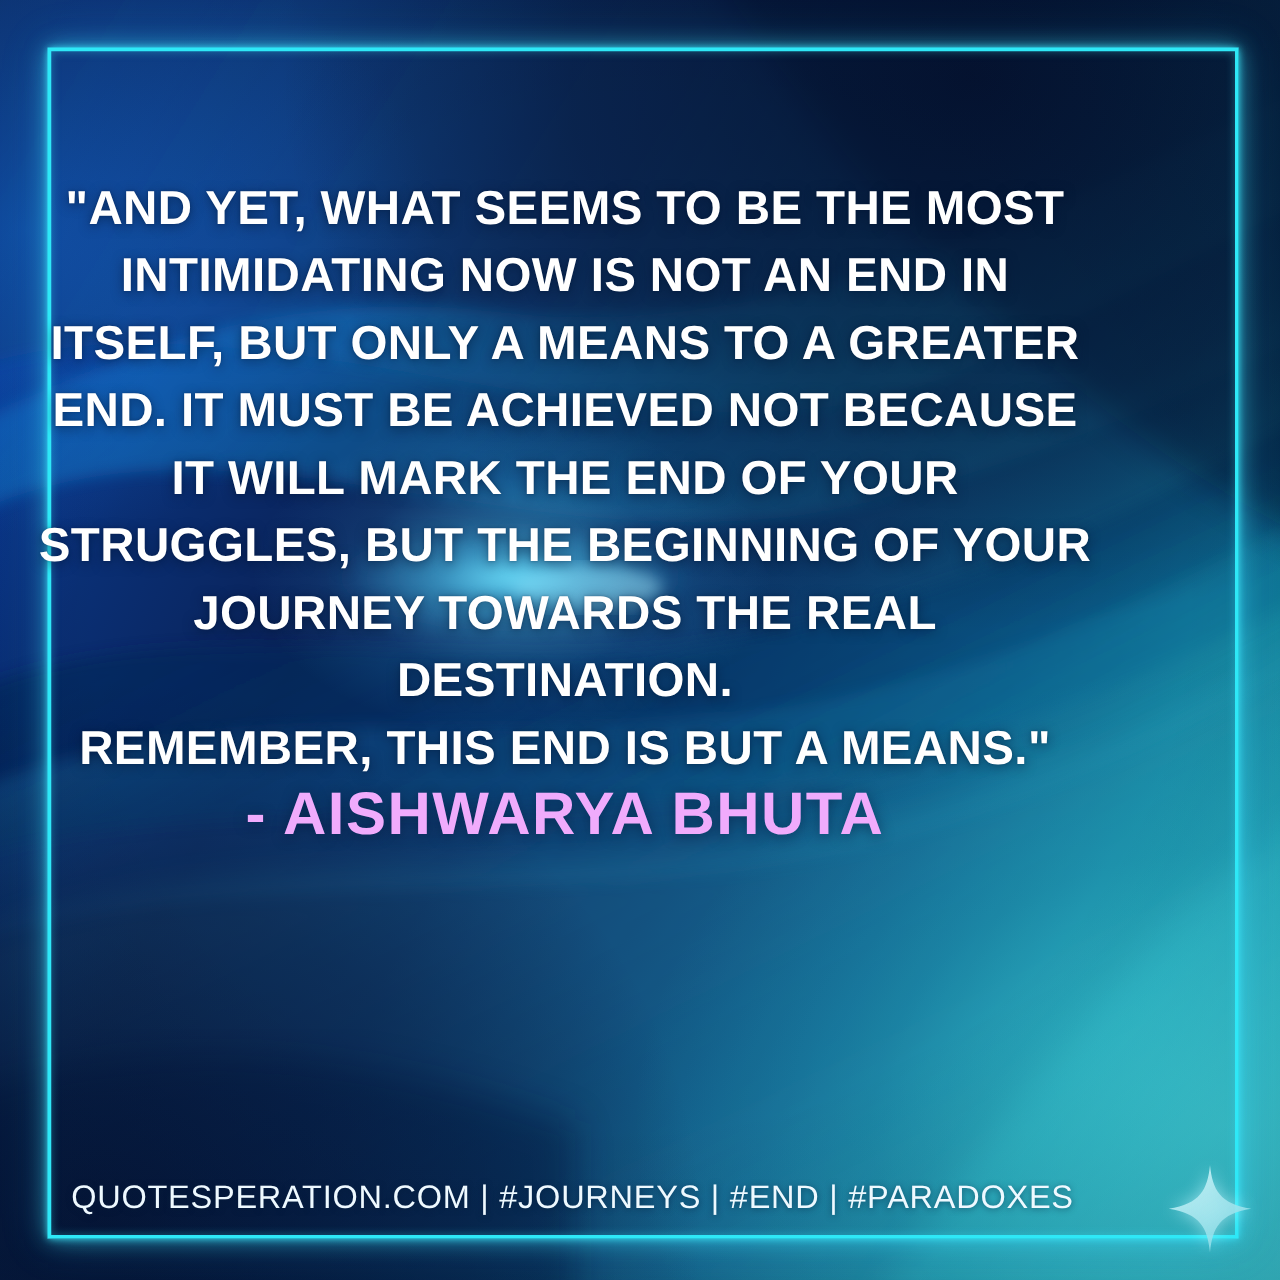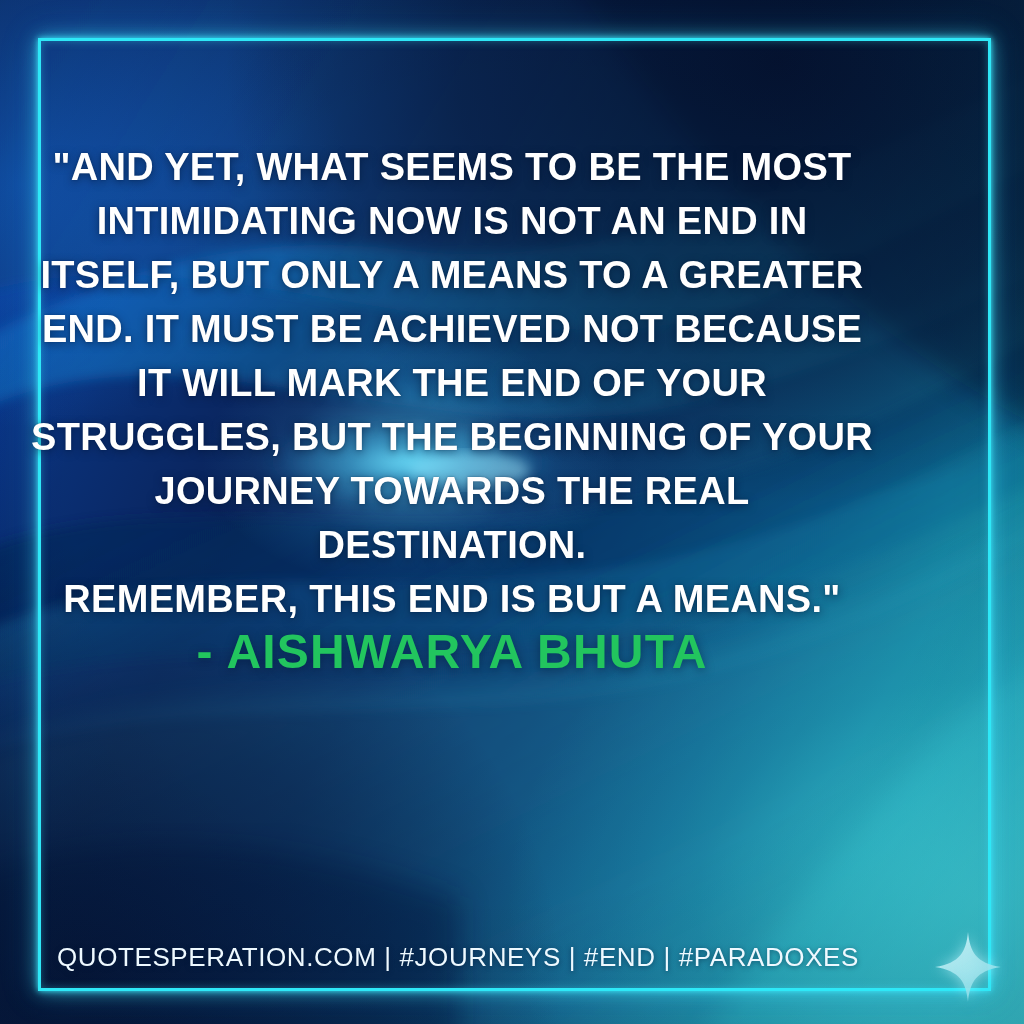--- a/index.html
+++ b/index.html
@@ -94,21 +94,21 @@
     text-transform: uppercase;
     text-shadow: 0 2px 9px rgba(0,20,50,0.55), 0 0 2px rgba(0,20,50,0.35);
     white-space: pre-line;
   }
   .author {
     position: absolute;
     top: 624px;
     left: 24px;
     width: 856px;
     text-align: center;
-    color: #22c55e;
+    color: #f0abfc;
     font-size: 48px;
     font-weight: 700;
     letter-spacing: 1.2px;
     text-transform: uppercase;
     text-shadow: 0 2px 10px rgba(0,20,50,0.5);
   }
   .footer {
     position: absolute;
     top: 942px;
     left: 0;

